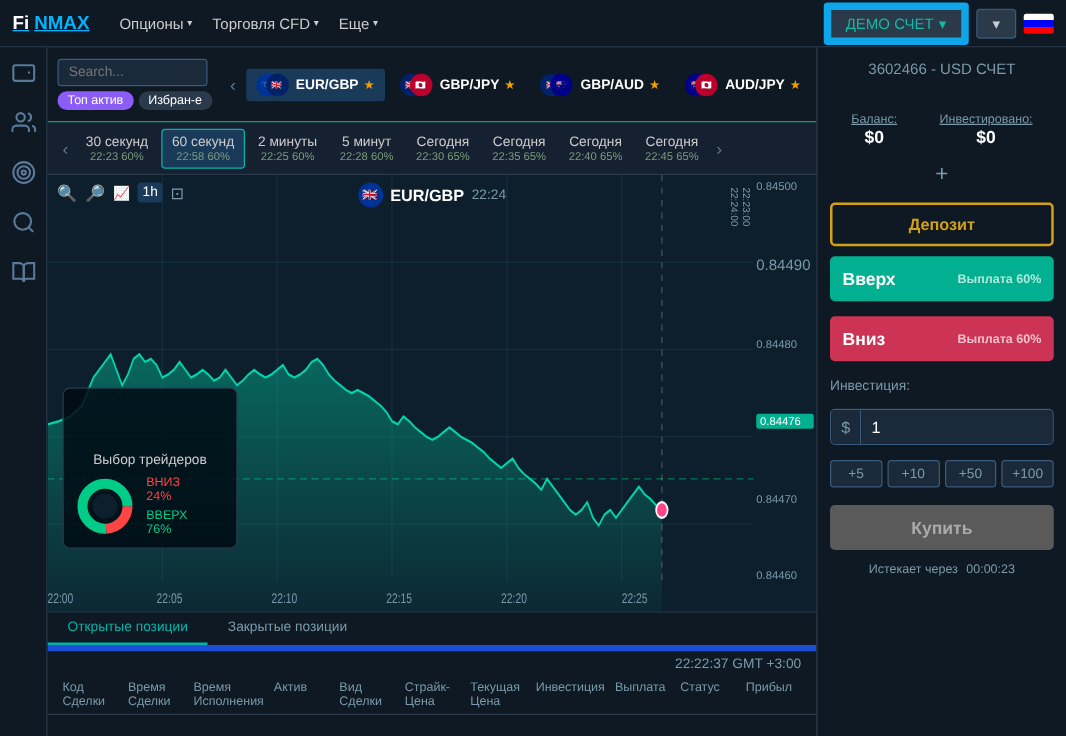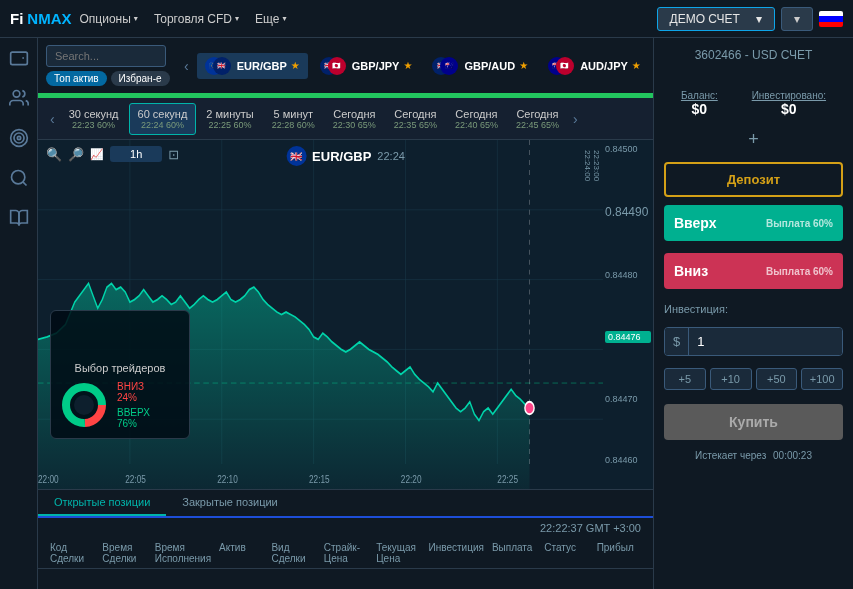--- a/index.html
+++ b/index.html
@@ -1,42 +1,42 @@
 <!DOCTYPE html>
 <html><head>
   <meta charset="utf-8">
   <style>
     * { margin: 0; padding: 0; box-sizing: border-box; }
     body { width: 853px; height: 589px; background: #1a2332; color: #fff; font-family: Arial, sans-serif; font-size: 12px; overflow: hidden; }
 
     
     .top-nav { height: 38px; background: #0f1923; display: flex; align-items: center; padding: 0 10px; border-bottom: 1px solid #2a3a4a; }
-    .logo { color: #00b4ff; font-weight: bold; font-size: 16px; margin-right: 8px; display: flex; align-items: flex-end; gap: 4px; }
+    .logo { color: #00b4ff; font-weight: bold; font-size: 16px; margin-right: 24px; display: flex; align-items: flex-end; gap: 4px; text-decoration: underline; }
     .nav-item { color: #ccc; font-size: 12px; margin-right: 16px; cursor: pointer; display: flex; align-items: center; gap: 3px; }
     .nav-arrow { font-size: 8px; }
     .nav-spacer { flex: 1; }
-    .demo-btn { background: #2a3a4a; border: 1px solid #0ea5e9; color: #e5e5e5; padding: 4px 12px; border-radius: 3px; cursor: pointer; font-size: 12px; display: flex; align-items: center; gap: 16px; }
+    .demo-btn { background: #2a3a4a; border: 6px solid #0ea5e9; color: #14b8a6; padding: 4px 12px; border-radius: 3px; cursor: pointer; font-size: 12px; display: flex; align-items: center; gap: 4px; }
     .lang-btn { background: #2a3a4a; border: 1px solid #3a5a7a; color: #ccc; padding: 4px 12px; border-radius: 3px; cursor: pointer; font-size: 12px; margin-left: 6px; }
 
     
     .main-container { display: flex; height: 551px; }
 
     
     .left-sidebar { width: 38px; background: #0f1923; display: flex; flex-direction: column; align-items: center; padding: 8px 0; gap: 16px; border-right: 1px solid #2a3a4a; }
     .sidebar-icon { width: 24px; height: 24px; color: #5a7a9a; cursor: pointer; display: flex; align-items: center; justify-content: center; font-size: 16px; }
 
     
     .center-content { flex: 1; display: flex; flex-direction: column; overflow: hidden; }
 
     
-    .asset-bar { height: 60px; background: #0f1923; border-bottom: 5px solid #22c55e; display: flex; align-items: center; padding: 0 8px; gap: 4px; }
+    .asset-bar { height: 60px; background: #0f1923; border-bottom: 1px solid #22c55e; display: flex; align-items: center; padding: 0 8px; gap: 4px; }
     .search-box { display: flex; flex-direction: column; gap: 4px; min-width: 130px; }
     .search-input { background: #1a2a3a; border: 1px solid #3a5a7a; color: #fff; padding: 4px 8px; border-radius: 3px; font-size: 11px; width: 120px; }
     .asset-tabs { display: flex; gap: 4px; }
-    .asset-tab { background: #0369a1; color: #fff; padding: 2px 8px; border-radius: 10px; font-size: 10px; cursor: pointer; }
+    .asset-tab { background: #8b5cf6; color: #fff; padding: 2px 8px; border-radius: 10px; font-size: 10px; cursor: pointer; }
     .asset-tab.active { background: #2a3a4a; }
     .nav-arrow-btn { color: #5a7a9a; cursor: pointer; font-size: 14px; padding: 0 4px; }
     .asset-item { display: flex; align-items: center; gap: 4px; padding: 4px 8px; cursor: pointer; border-radius: 3px; white-space: nowrap; }
     .asset-item.active { background: #1a3a5a; }
     .asset-name { font-size: 11px; font-weight: bold; }
     .star { color: #f0a000; font-size: 10px; }
 
     
     .time-bar { height: 42px; background: #152030; border-bottom: 1px solid #2a3a4a; display: flex; align-items: center; padding: 0 8px; gap: 2px; overflow: hidden; }
     .time-item { padding: 4px 8px; border-radius: 3px; cursor: pointer; text-align: center; white-space: nowrap; }
@@ -57,21 +57,21 @@
     .trader-choice { position: absolute; bottom: 50px; left: 12px; background: rgba(0,10,20,0.85); border: 1px solid #2a3a4a; border-radius: 6px; padding: 8px; width: 140px; }
     .tc-title { font-size: 11px; color: #ccc; text-align: center; margin-bottom: 6px; margin-top: 43px; }
     .tc-body { display: flex; align-items: center; gap: 8px; }
     .tc-donut { width: 50px; height: 50px; position: relative; }
     .tc-labels { display: flex; flex-direction: column; gap: 4px; }
     .tc-down { font-size: 10px; color: #ff4444; }
     .tc-up { font-size: 10px; color: #00cc88; }
 
     
     .bottom-section { height: 100px; background: #0f1923; border-top: 1px solid #2a3a4a; }
-    .tab-bar { display: flex; border-bottom: 2px solid #1d4ed8; }
+    .tab-bar { display: flex; border-bottom: 5px solid #1d4ed8; }
     .tab-item { padding: 6px 16px; font-size: 11px; color: #7a9aaa; cursor: pointer; border-bottom: 2px solid transparent; }
     .tab-item.active { color: #00b4aa; border-bottom-color: #00b4aa; }
     .table-header { display: flex; padding: 4px 12px; gap: 8px; font-size: 10px; color: #7a9aaa; border-bottom: 1px solid #2a3a4a; }
     .th-cell { flex: 1; }
     .bottom-time { text-align: right; padding: 4px 12px; font-size: 11px; color: #7a9aaa; }
 
     
     .right-panel { width: 200px; background: #0f1923; border-left: 1px solid #2a3a4a; display: flex; flex-direction: column; padding: 10px; gap: 8px; overflow-y: auto; }
     .account-title { font-size: 12px; color: #7a9aaa; text-align: center; margin-bottom: 20px; }
     .balance-row { display: flex; justify-content: space-around; margin-bottom: 4px; }
@@ -217,21 +217,21 @@
     </div>
 
     <div class="time-bar">
       <span class="nav-arrow-btn">‹</span>
       <div class="time-item">
         <span class="time-label">30 секунд</span>
         <span class="time-sub">22:23 60%</span>
       </div>
       <div class="time-item active">
         <span class="time-label">60 секунд</span>
-        <span class="time-sub">22:24 60%</span>
+        <span class="time-sub">22:58 60%</span>
       </div>
       <div class="time-item">
         <span class="time-label">2 минуты</span>
         <span class="time-sub">22:25 60%</span>
       </div>
       <div class="time-item">
         <span class="time-label">5 минут</span>
         <span class="time-sub">22:28 60%</span>
       </div>
       <div class="time-item">
@@ -252,21 +252,21 @@
       </div>
       <span class="nav-arrow-btn">›</span>
     </div>
 
     <div class="chart-area" style="flex:1;">
 
       <div class="chart-toolbar">
         <button class="chart-btn">🔍</button>
         <button class="chart-btn">🔎</button>
         <button class="chart-btn" style="font-size:11px;">📈</button>
-        <button class="chart-btn" style="font-size:11px;background:#1a3a5a;border-radius:3px;padding:2px 20px;color:#fff;">1h</button>
+        <button class="chart-btn" style="font-size:11px;background:#1a3a5a;border-radius:3px;padding:2px 4px;color:#fff;">1h</button>
         <button class="chart-btn">⊡</button>
       </div>
 
       <div class="chart-pair-label">
         <div style="width:20px;height:20px;background:#003399;border-radius:50%;display:flex;align-items:center;justify-content:center;font-size:10px;">🇬🇧</div>
         <span class="pair-name">EUR/GBP</span>
         <span class="pair-time">22:24</span>
       </div>
 
       <svg class="chart-svg" viewBox="0 0 615 280" preserveAspectRatio="none" style="position:absolute;top:0;left:0;width:calc(100% - 50px);height:100%;">

